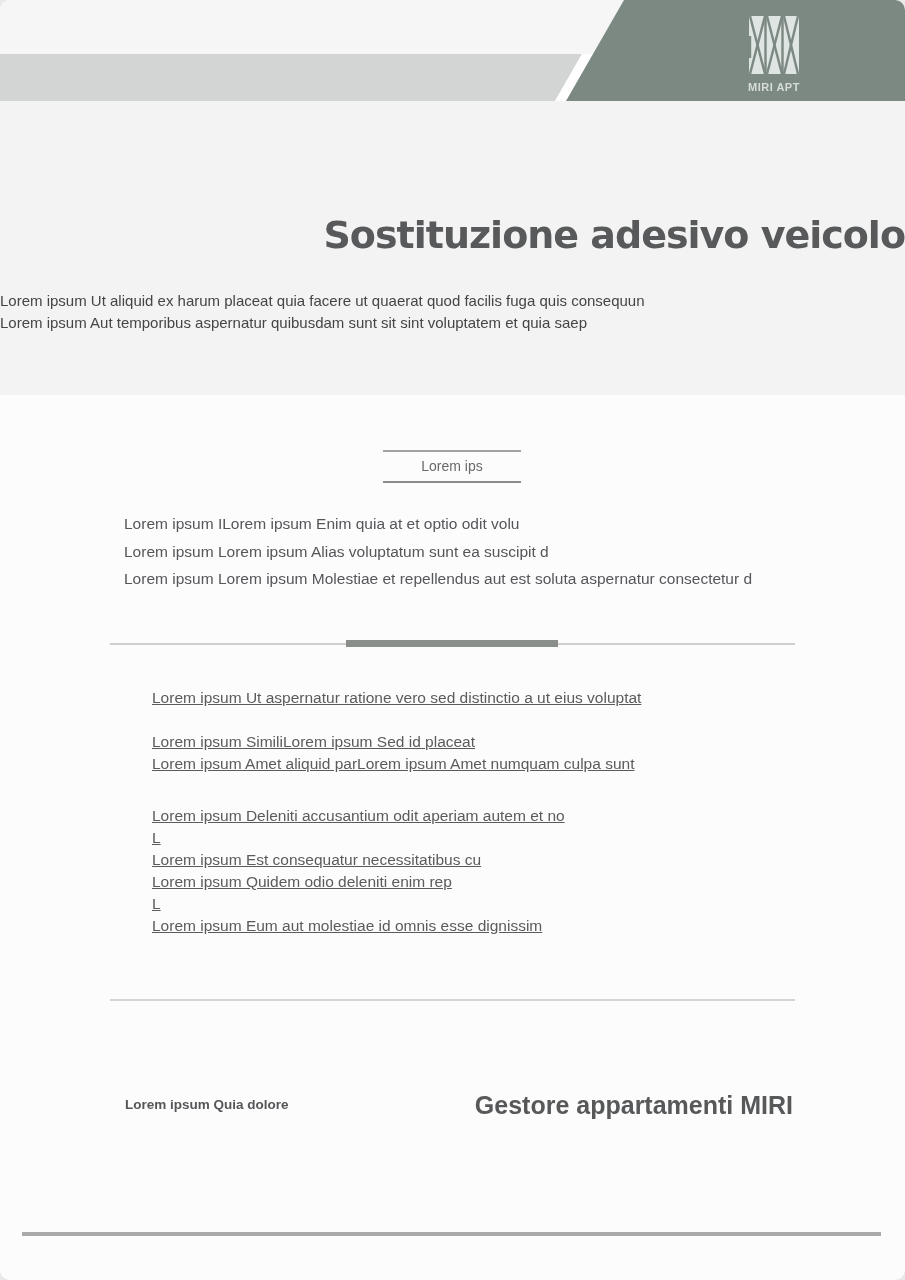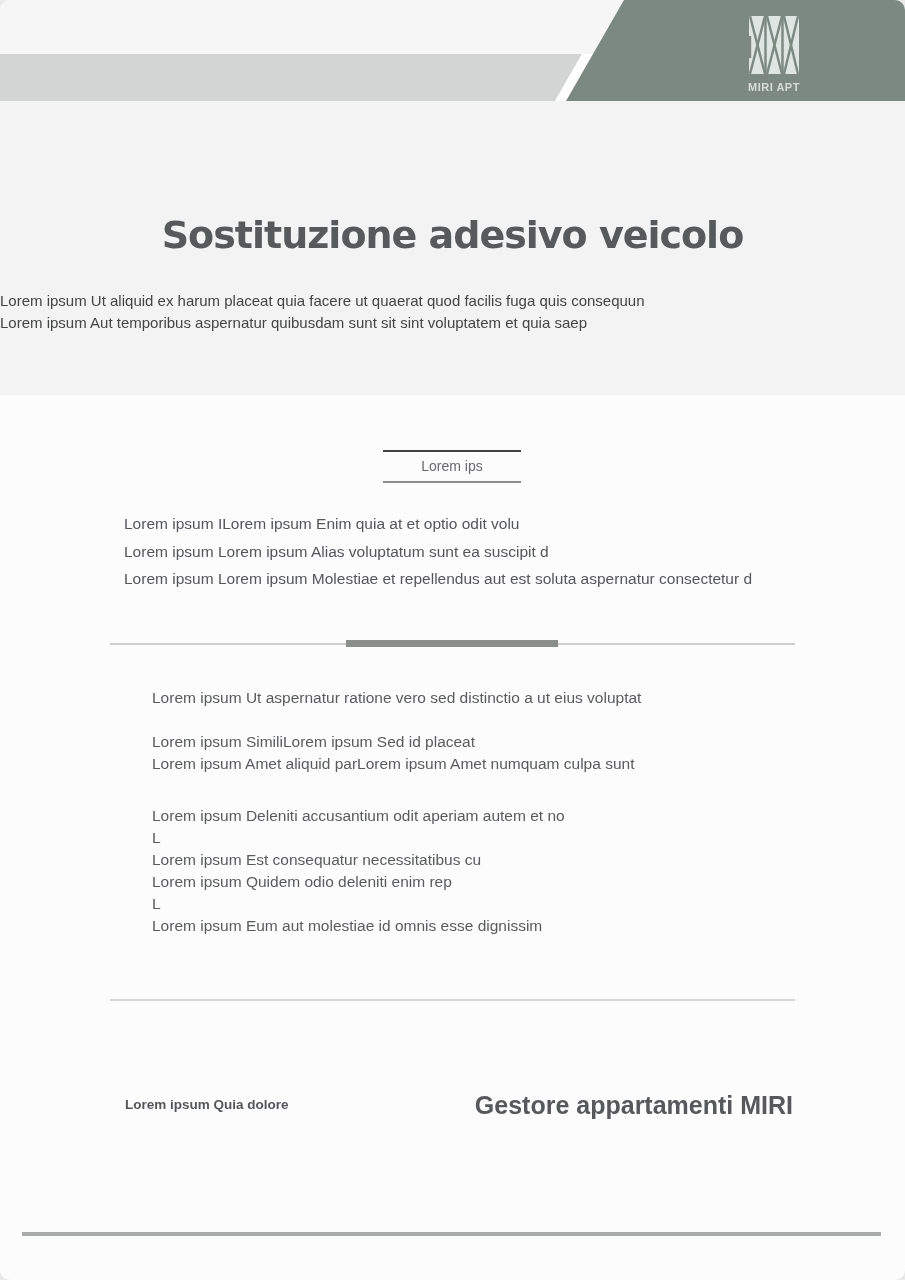--- a/index.html
+++ b/index.html
@@ -63,21 +63,21 @@
     font-weight: bold;
     letter-spacing: 0.5px;
     color: #d6dcd9;
     white-space: nowrap;
   }
 
   .doc-title {
     position: absolute;
     left: 0; top: 213px;
     width: 905px;
-    text-align: center;
+    text-align: right;
     font-family: "DejaVu Sans", sans-serif;
     font-size: 38px;
     font-weight: 800;
     letter-spacing: -1px;
     color: #58595b;
   }
   .doc-subtitle {
     position: absolute;
     left: 0; top: 290px;
     width: 905px;
@@ -85,21 +85,21 @@
     font-size: 15px;
     line-height: 22px;
     color: #454546;
   }
 
   
   .section-badge {
     position: absolute;
     left: 383px; top: 450px;
     width: 138px;
-    border-top: 2px solid #404040;
+    border-top: 2px solid #a3a3a3;
     border-bottom: 2px solid #8b8c8e;
     padding: 6px 0 7px 0;
     text-align: center;
     font-size: 14px;
     color: #68696b;
   }
 
   
   .intro-list {
     position: absolute;
@@ -131,21 +131,21 @@
 
   
   .body-copy {
     position: absolute;
     left: 152px; top: 687px;
     width: 660px;
     font-size: 15.5px;
     line-height: 22px;
     color: #5a5b5d;
   }
-  .body-copy .para { margin-bottom: 22px; }
+  .body-copy .para { margin-bottom: 22px; text-decoration: underline; }
   .body-copy .para:nth-child(3) { margin-top: 30px; }
 
   .bottom-rule {
     position: absolute;
     left: 110px; top: 999px;
     width: 685px; height: 2px;
     background: #d4d4d4;
   }
 
   

